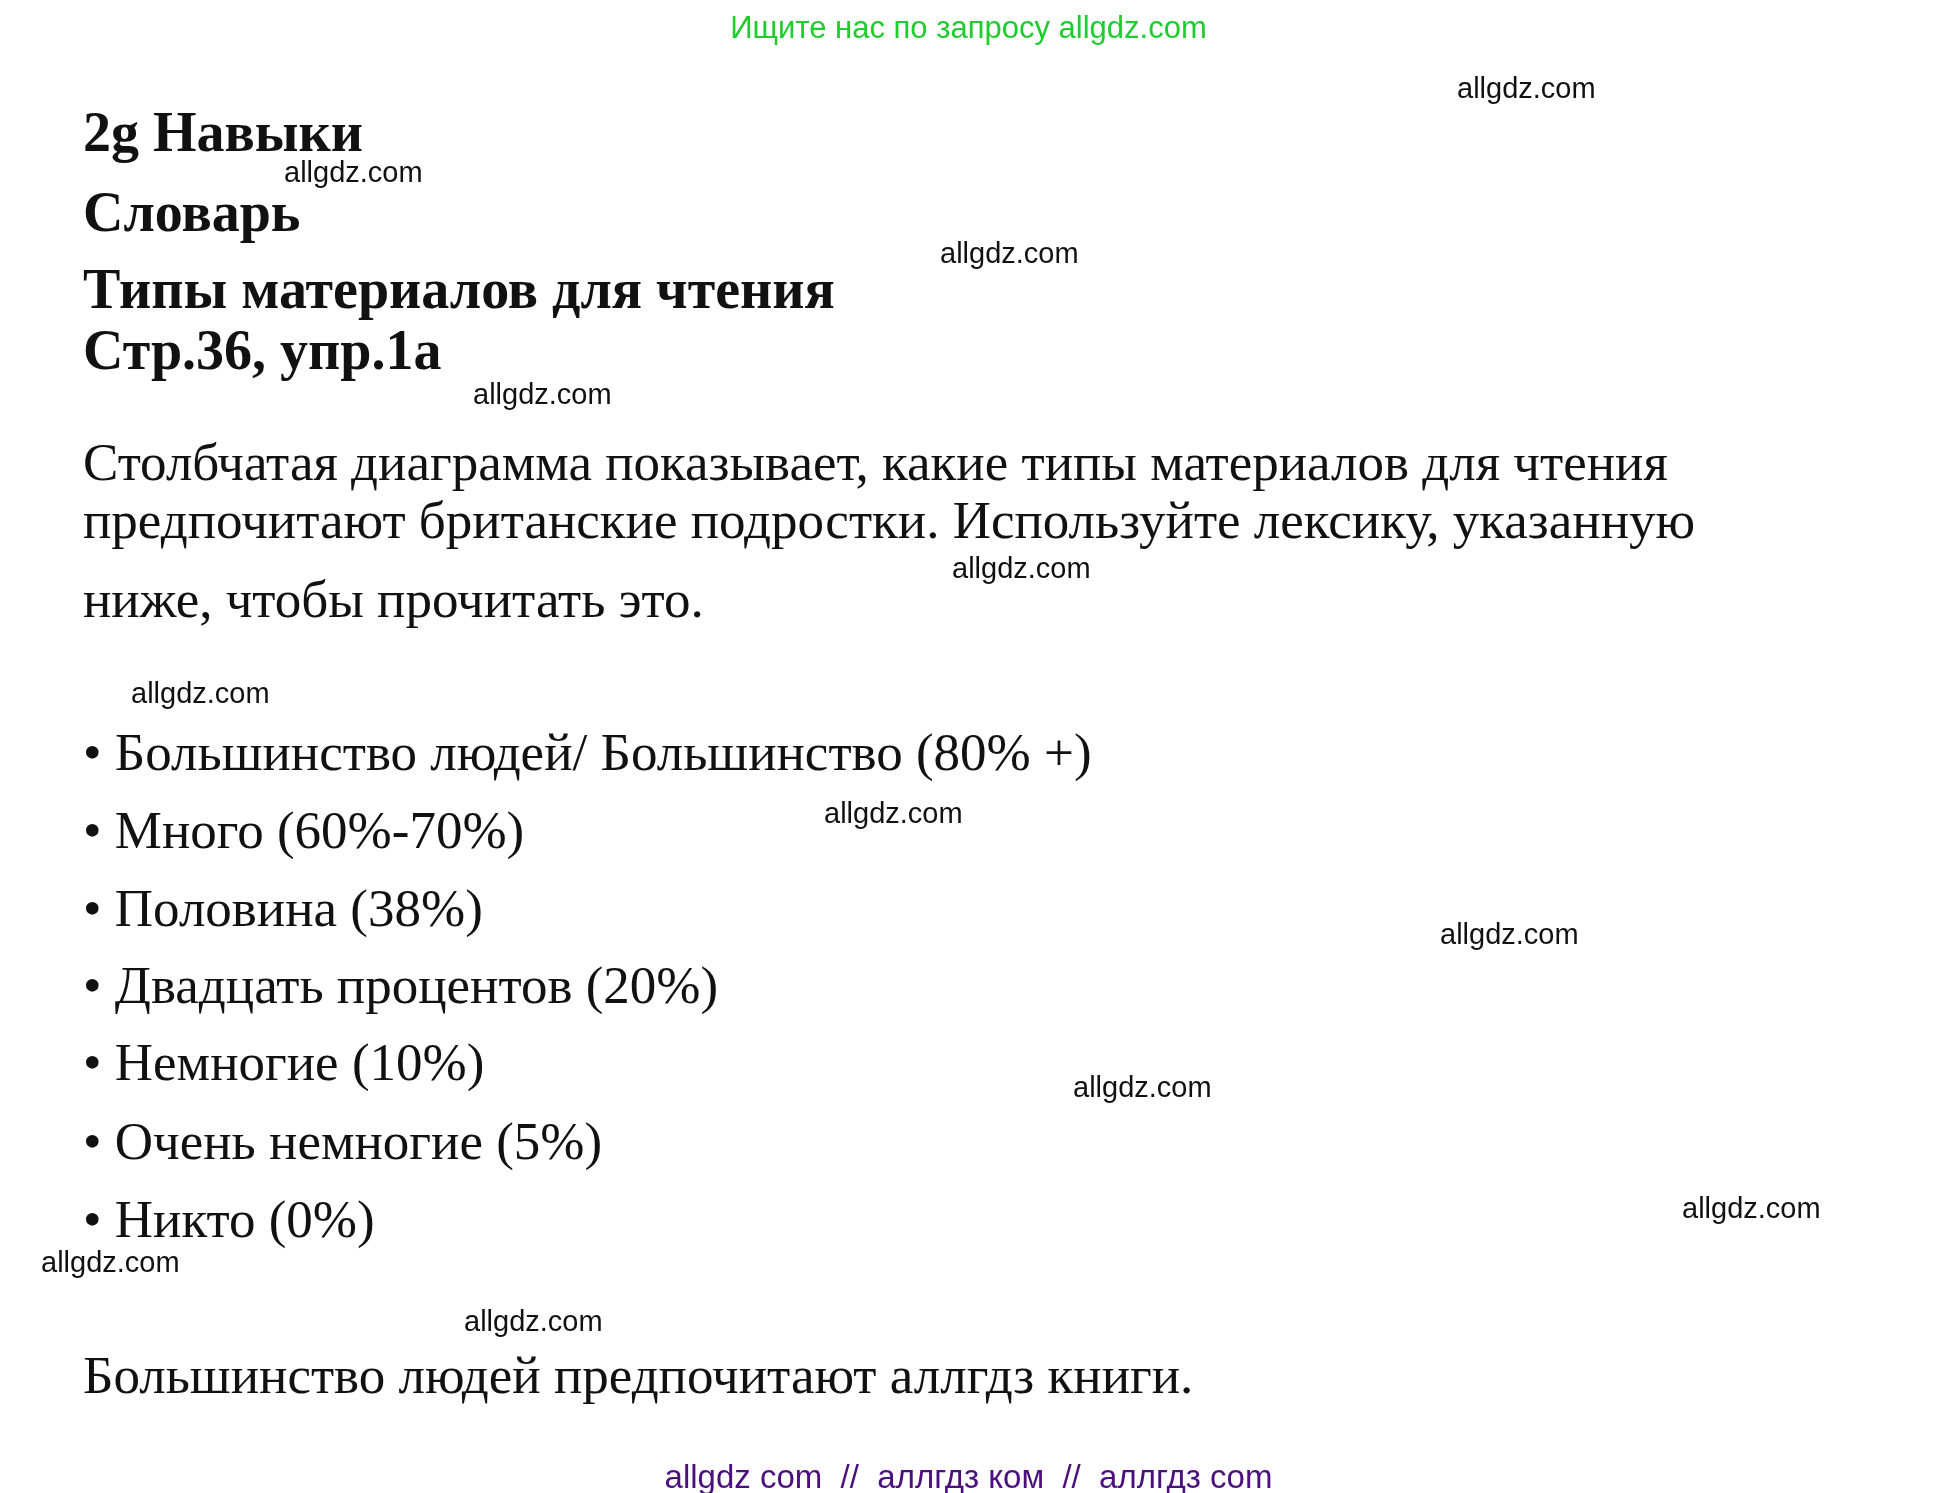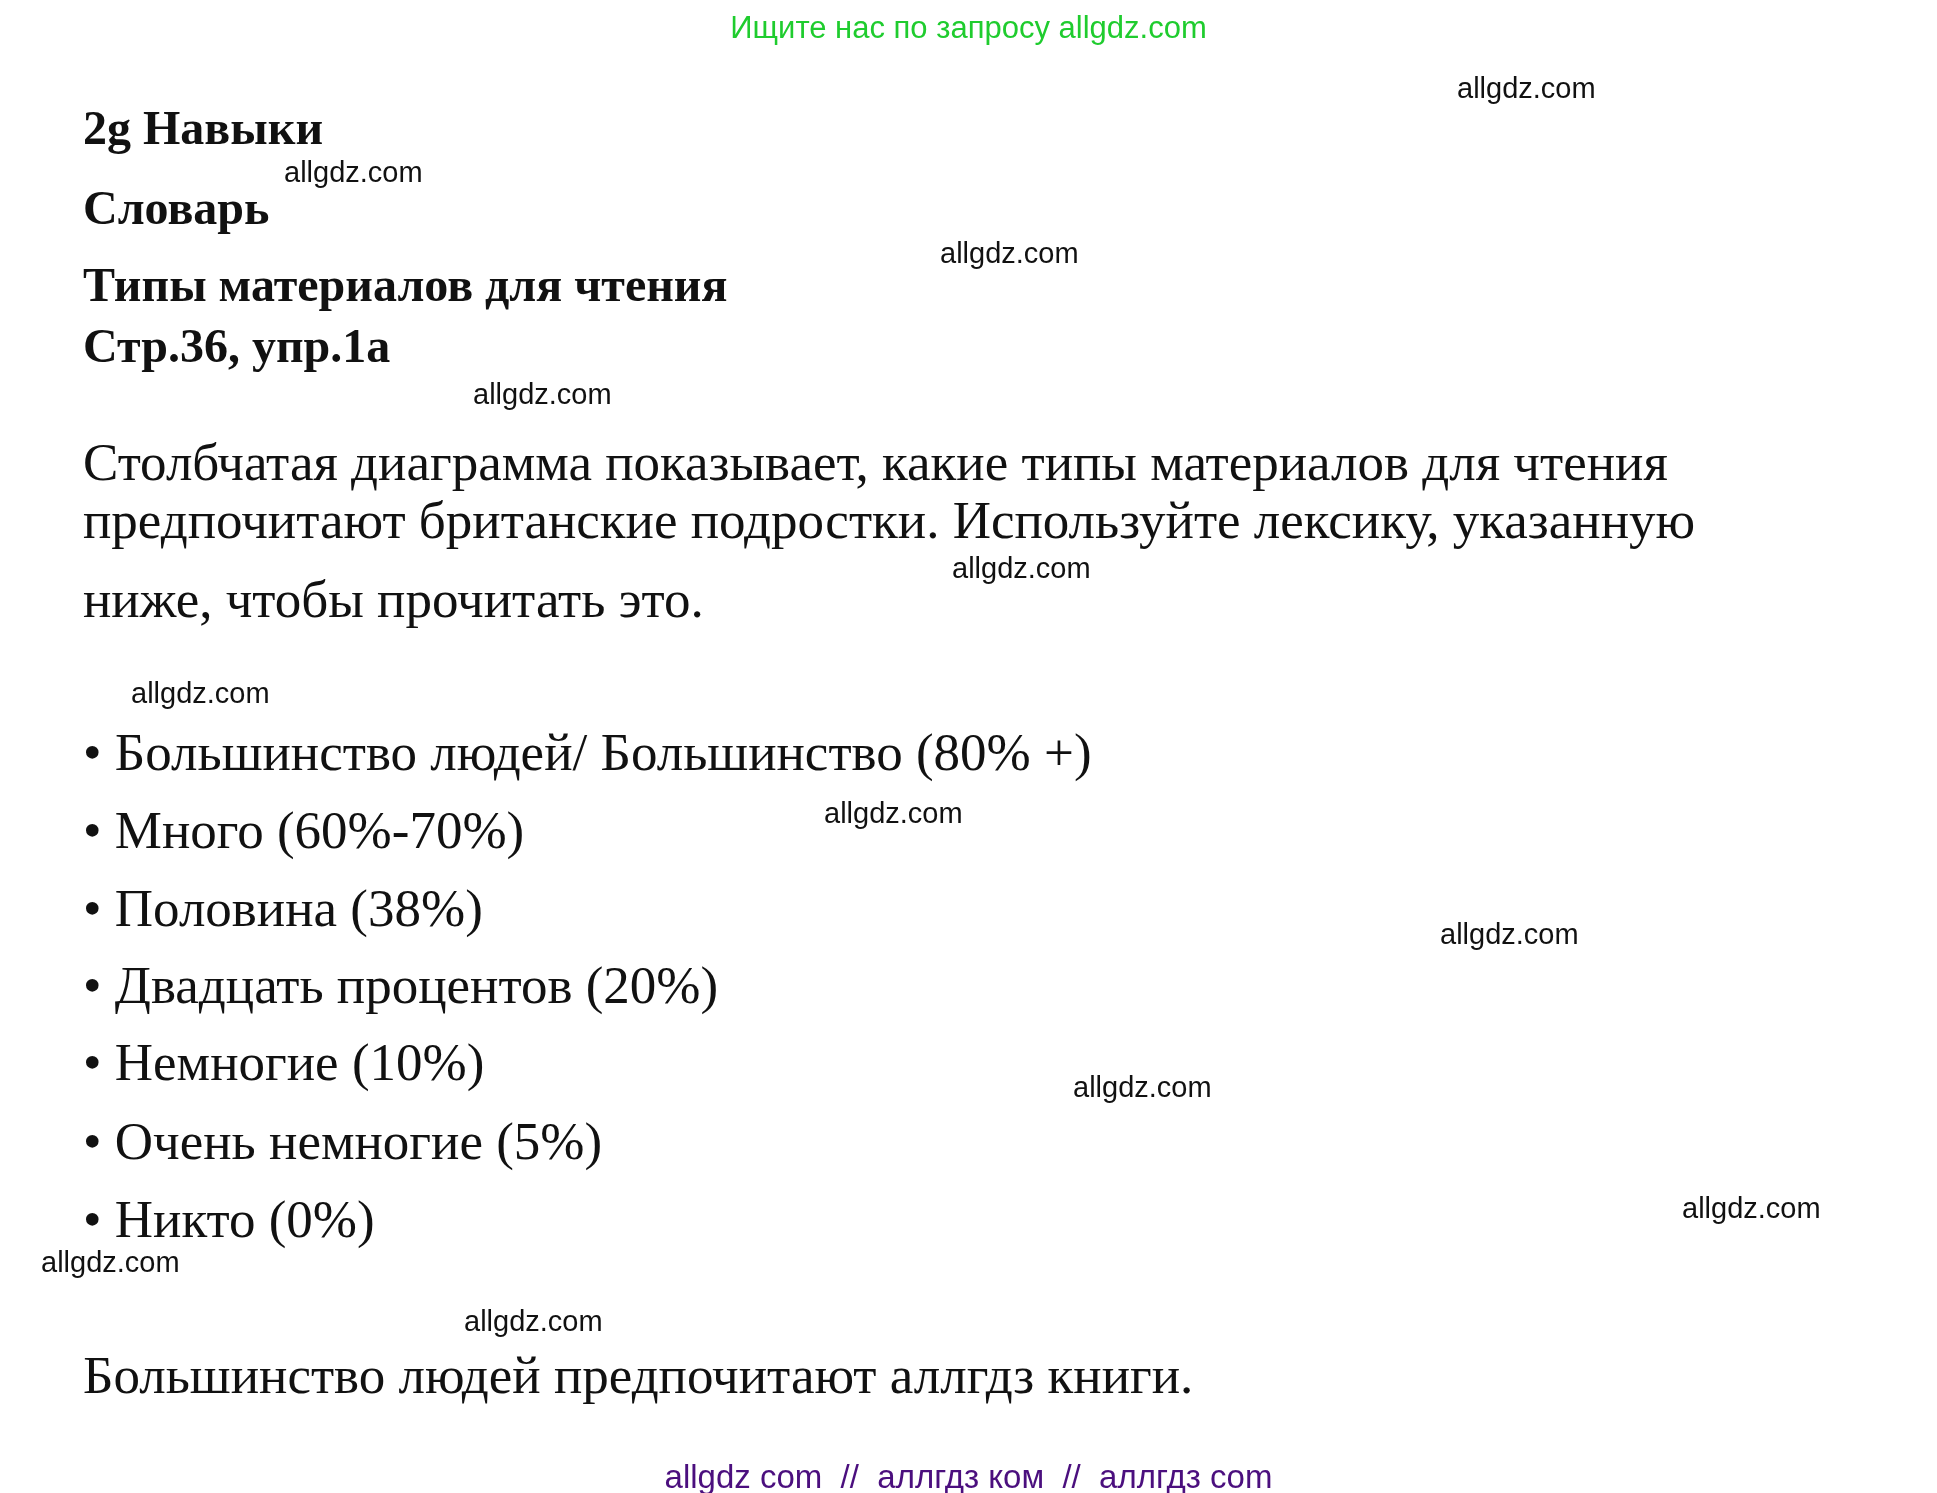--- a/index.html
+++ b/index.html
@@ -1,20 +1,20 @@
 <!DOCTYPE html>
 <html><head>
 <meta charset="utf-8">
 <style>
   html,body{margin:0;padding:0;background:#fff;}
   body{width:1937px;height:1493px;position:relative;overflow:hidden;}
   .abs{position:absolute;white-space:nowrap;}
   .promo{left:0;width:1937px;text-align:center;top:2px;color:#1fcc2e;font-family:"Liberation Sans",sans-serif;font-size:31px;margin-top:8px;}
   .serif{font-family:"Liberation Serif",serif;color:#111;}
-  .h{font-weight:bold;font-size:48px;left:83px;}
+  .h{font-weight:bold;font-size:56px;left:83px;}
   .p{font-size:53px;left:83px;}
   .wm{font-family:"Liberation Sans",sans-serif;font-size:29px;color:#111;}
   .footer{left:0;width:1937px;text-align:center;top:1458px;color:#4b0f7e;font-family:"Liberation Sans",sans-serif;font-size:33px;}
 </style>
 </head>
 <body>
 
 <div class="abs promo">Ищите нас по запросу allgdz.com</div>
 
 <div class="abs serif h" style="top:100px">2g Навыки</div>

